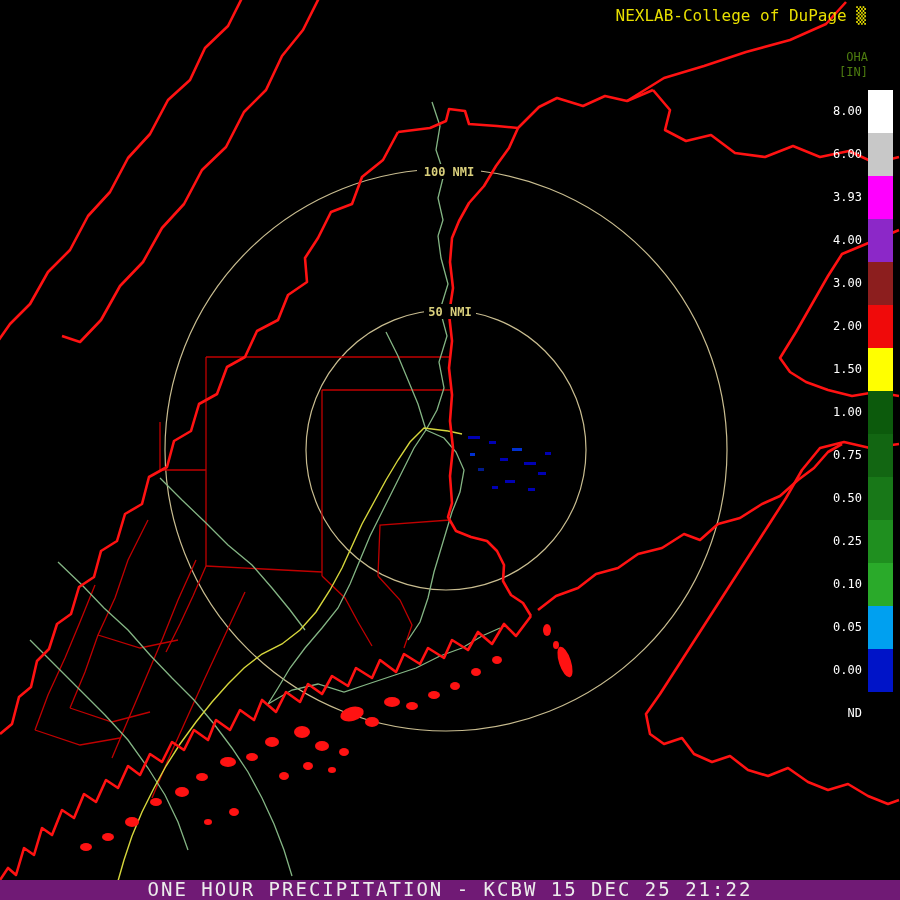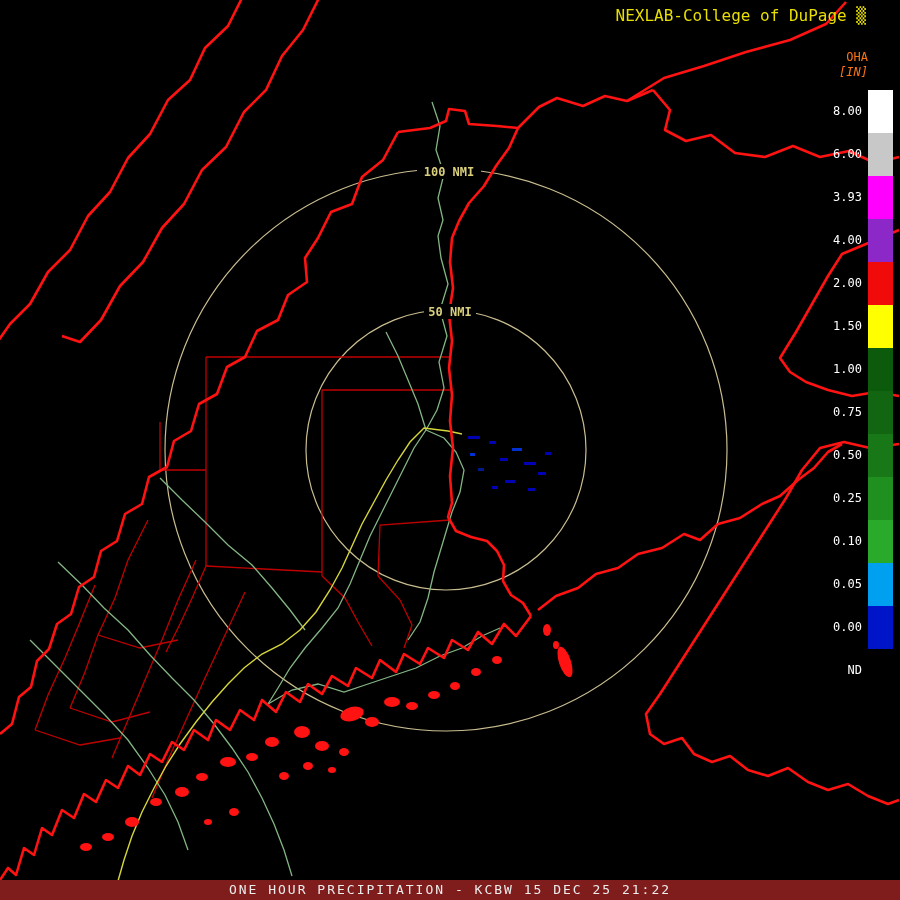--- a/index.html
+++ b/index.html
@@ -1,28 +1,28 @@
 <!DOCTYPE html>
 <html><head>
 <meta charset="utf-8">
 <style>
   html,body{margin:0;padding:0;background:#000;}
   .screen{position:relative;width:900px;height:900px;background:#000;overflow:hidden;
           font-family:"DejaVu Sans Mono",monospace;}
   .screen svg{position:absolute;left:0;top:0;}
   .attribution{position:absolute;top:6px;right:34px;color:#e8df00;font-size:16px;white-space:nowrap;}
-  .prod{position:absolute;right:32px;color:#f97316;font-size:12px;}
+  .prod{position:absolute;right:32px;color:#4d7c0f;font-size:12px;}
   #prod-code{top:50px;}
-  #prod-units{top:65px;font-style:italic;}
+  #prod-units{top:65px;}
   .scale{position:absolute;top:90px;right:7px;}
   .scale-row{display:flex;align-items:center;height:43px;}
   .scale-label{width:46px;color:#ffffff;font-size:12px;text-align:right;padding-right:6px;line-height:43px;}
   .scale-swatch{width:25px;height:43px;}
-  .statusbar{position:absolute;left:0;bottom:0;width:100%;height:20px;background:#7f1d1d;
-             color:#ececec;font-size:13px;letter-spacing:2px;text-align:center;line-height:19px;}
+  .statusbar{position:absolute;left:0;bottom:0;width:100%;height:20px;background:#701a75;
+             color:#ececec;font-size:19px;letter-spacing:2px;text-align:center;line-height:19px;}
   .ring-label-text{font-family:"DejaVu Sans Mono",monospace;font-size:12px;font-weight:bold;}
 </style>
 </head>
 <body>
 
 <div class="screen">
 
   <svg width="900" height="900" viewBox="0 0 900 900">
 
     <g id="g-ring" fill="none" stroke-width="1.2" stroke="#c9bd90">
@@ -150,20 +150,24 @@
       </div>
       <div class="scale-row">
         <span class="scale-label">3.93</span>
         <span class="scale-swatch" style="background: rgb(255, 0, 255);"></span>
       </div>
       <div class="scale-row">
         <span class="scale-label">4.00</span>
         <span class="scale-swatch" style="background: rgb(140, 40, 200);"></span>
       </div>
       <div class="scale-row">
+        <span class="scale-label">3.00</span>
+        <span class="scale-swatch" style="background: rgb(140, 30, 30);"></span>
+      </div>
+      <div class="scale-row">
         <span class="scale-label">2.00</span>
         <span class="scale-swatch" style="background: rgb(240, 10, 10);"></span>
       </div>
       <div class="scale-row">
         <span class="scale-label">1.50</span>
         <span class="scale-swatch" style="background: rgb(255, 255, 0);"></span>
       </div>
       <div class="scale-row">
         <span class="scale-label">1.00</span>
         <span class="scale-swatch" style="background: rgb(12, 90, 12);"></span>

